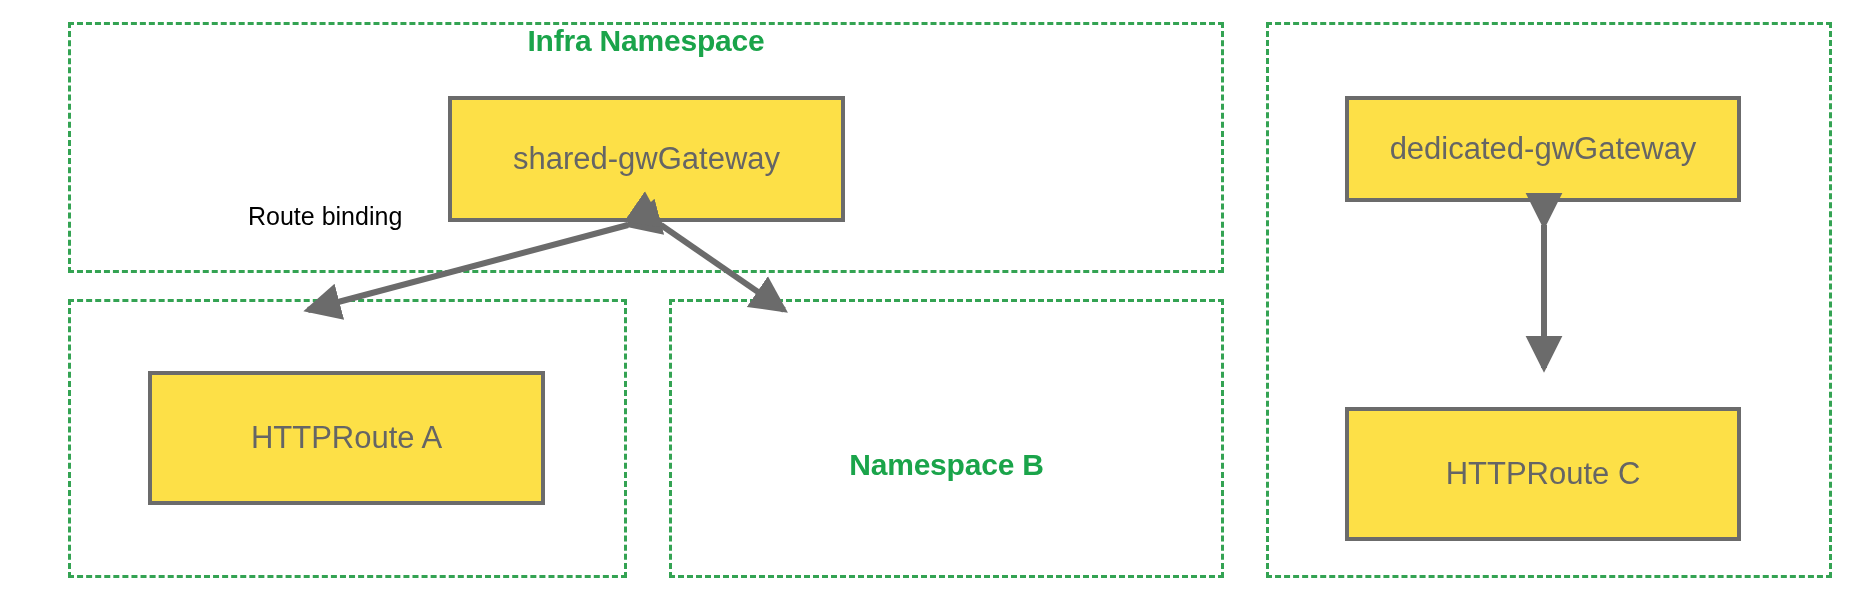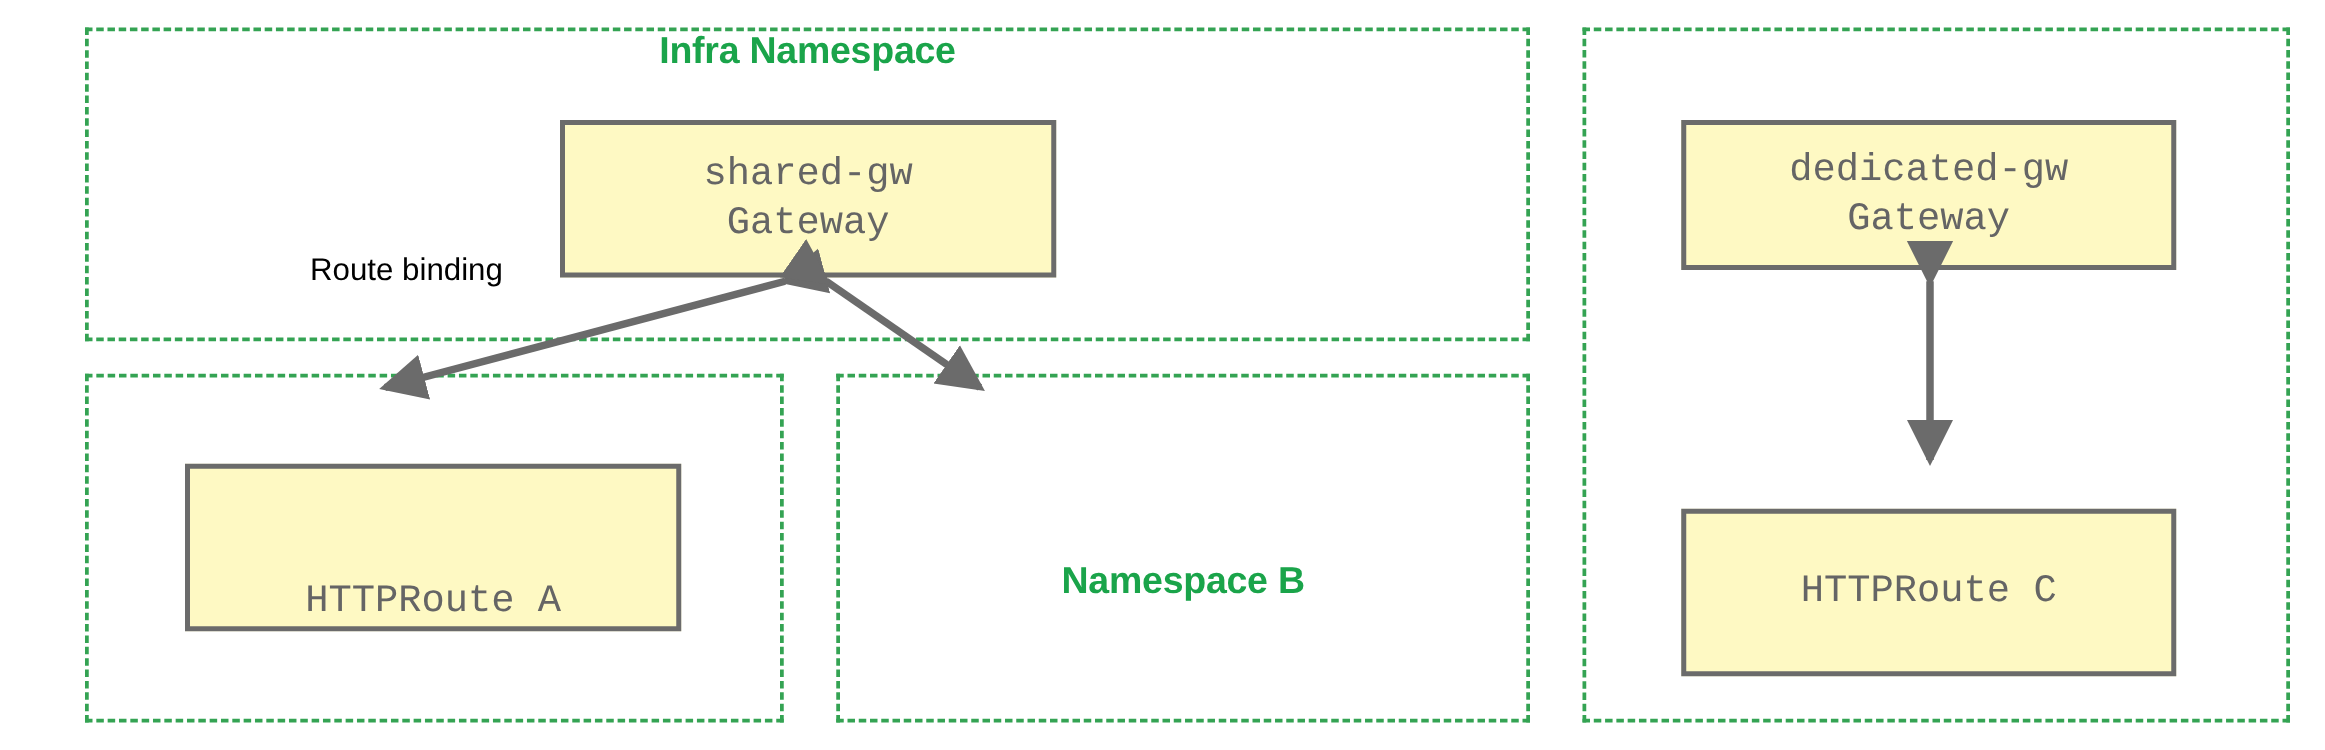--- a/index.html
+++ b/index.html
@@ -34,30 +34,30 @@
     letter-spacing: -0.2px;
     white-space: nowrap;
     font-family: "Liberation Sans", sans-serif;
   }
 
   
   .res-box {
     position: absolute;
     box-sizing: border-box;
     border: 4px solid #6b6b6b;
-    background: #fef9c3;
+    background: #fde047;
     display: flex;
-    flex-direction: column;
+    flex-direction: row;
     align-items: center;
     justify-content: center;
     color: #656565;
     font-size: 31px;
     line-height: 1.27;
     text-align: center;
-    font-family: Liberation Mono, monospace;
+    font-family: Liberation Sans, sans-serif;
   }
   .res-box .ln { display: block; }
 
   
   .edge-label {
     position: absolute;
     color: #000000;
     font-size: 25px;
     white-space: nowrap;
     font-family: "Liberation Sans", sans-serif;
@@ -82,32 +82,32 @@
   <div class="ns-label" style="left:68px; top:24px; width:1156px;">Infra Namespace</div>
 
   <div class="res-box" style="left:448px; top:96px; width:397px; height:126px;">
     <span class="ln">shared-gw</span>
     <span class="ln">Gateway</span>
   </div>
 
   <div class="ns-box" style="left:68px; top:299px; width:559px; height:279px;"></div>
   <div class="ns-label" style="left:68px; top:448px; width:559px;">Namespace A</div>
 
-  <div class="res-box" style="left:148px; top:371px; width:397px; height:134px;justify-content:flex-end;">
+  <div class="res-box" style="left:148px; top:371px; width:397px; height:134px;">
     <span class="ln">HTTPRoute A</span>
   </div>
 
   <div class="ns-box" style="left:669px; top:299px; width:555px; height:279px;"></div>
   <div class="ns-label" style="left:669px; top:448px; width:555px;">Namespace B</div>
 
 
   <div class="ns-box" style="left:1266px; top:22px; width:566px; height:556px;"></div>
   <div class="ns-label" style="left:1266px; top:448px; width:566px;">Namespace C</div>
 
-  <div class="res-box" style="left:1345px; top:96px; width:396px; height:120px;">
+  <div class="res-box" style="left:1345px; top:96px; width:396px; height:106px;">
     <span class="ln">dedicated-gw</span>
     <span class="ln">Gateway</span>
   </div>
 
   <div class="res-box" style="left:1345px; top:371px; width:396px; height:134px;margin-top:36px;">
     <span class="ln">HTTPRoute C</span>
   </div>
 
   <svg id="arrows" viewBox="0 0 1860 600" xmlns="http://www.w3.org/2000/svg">
     <defs>

